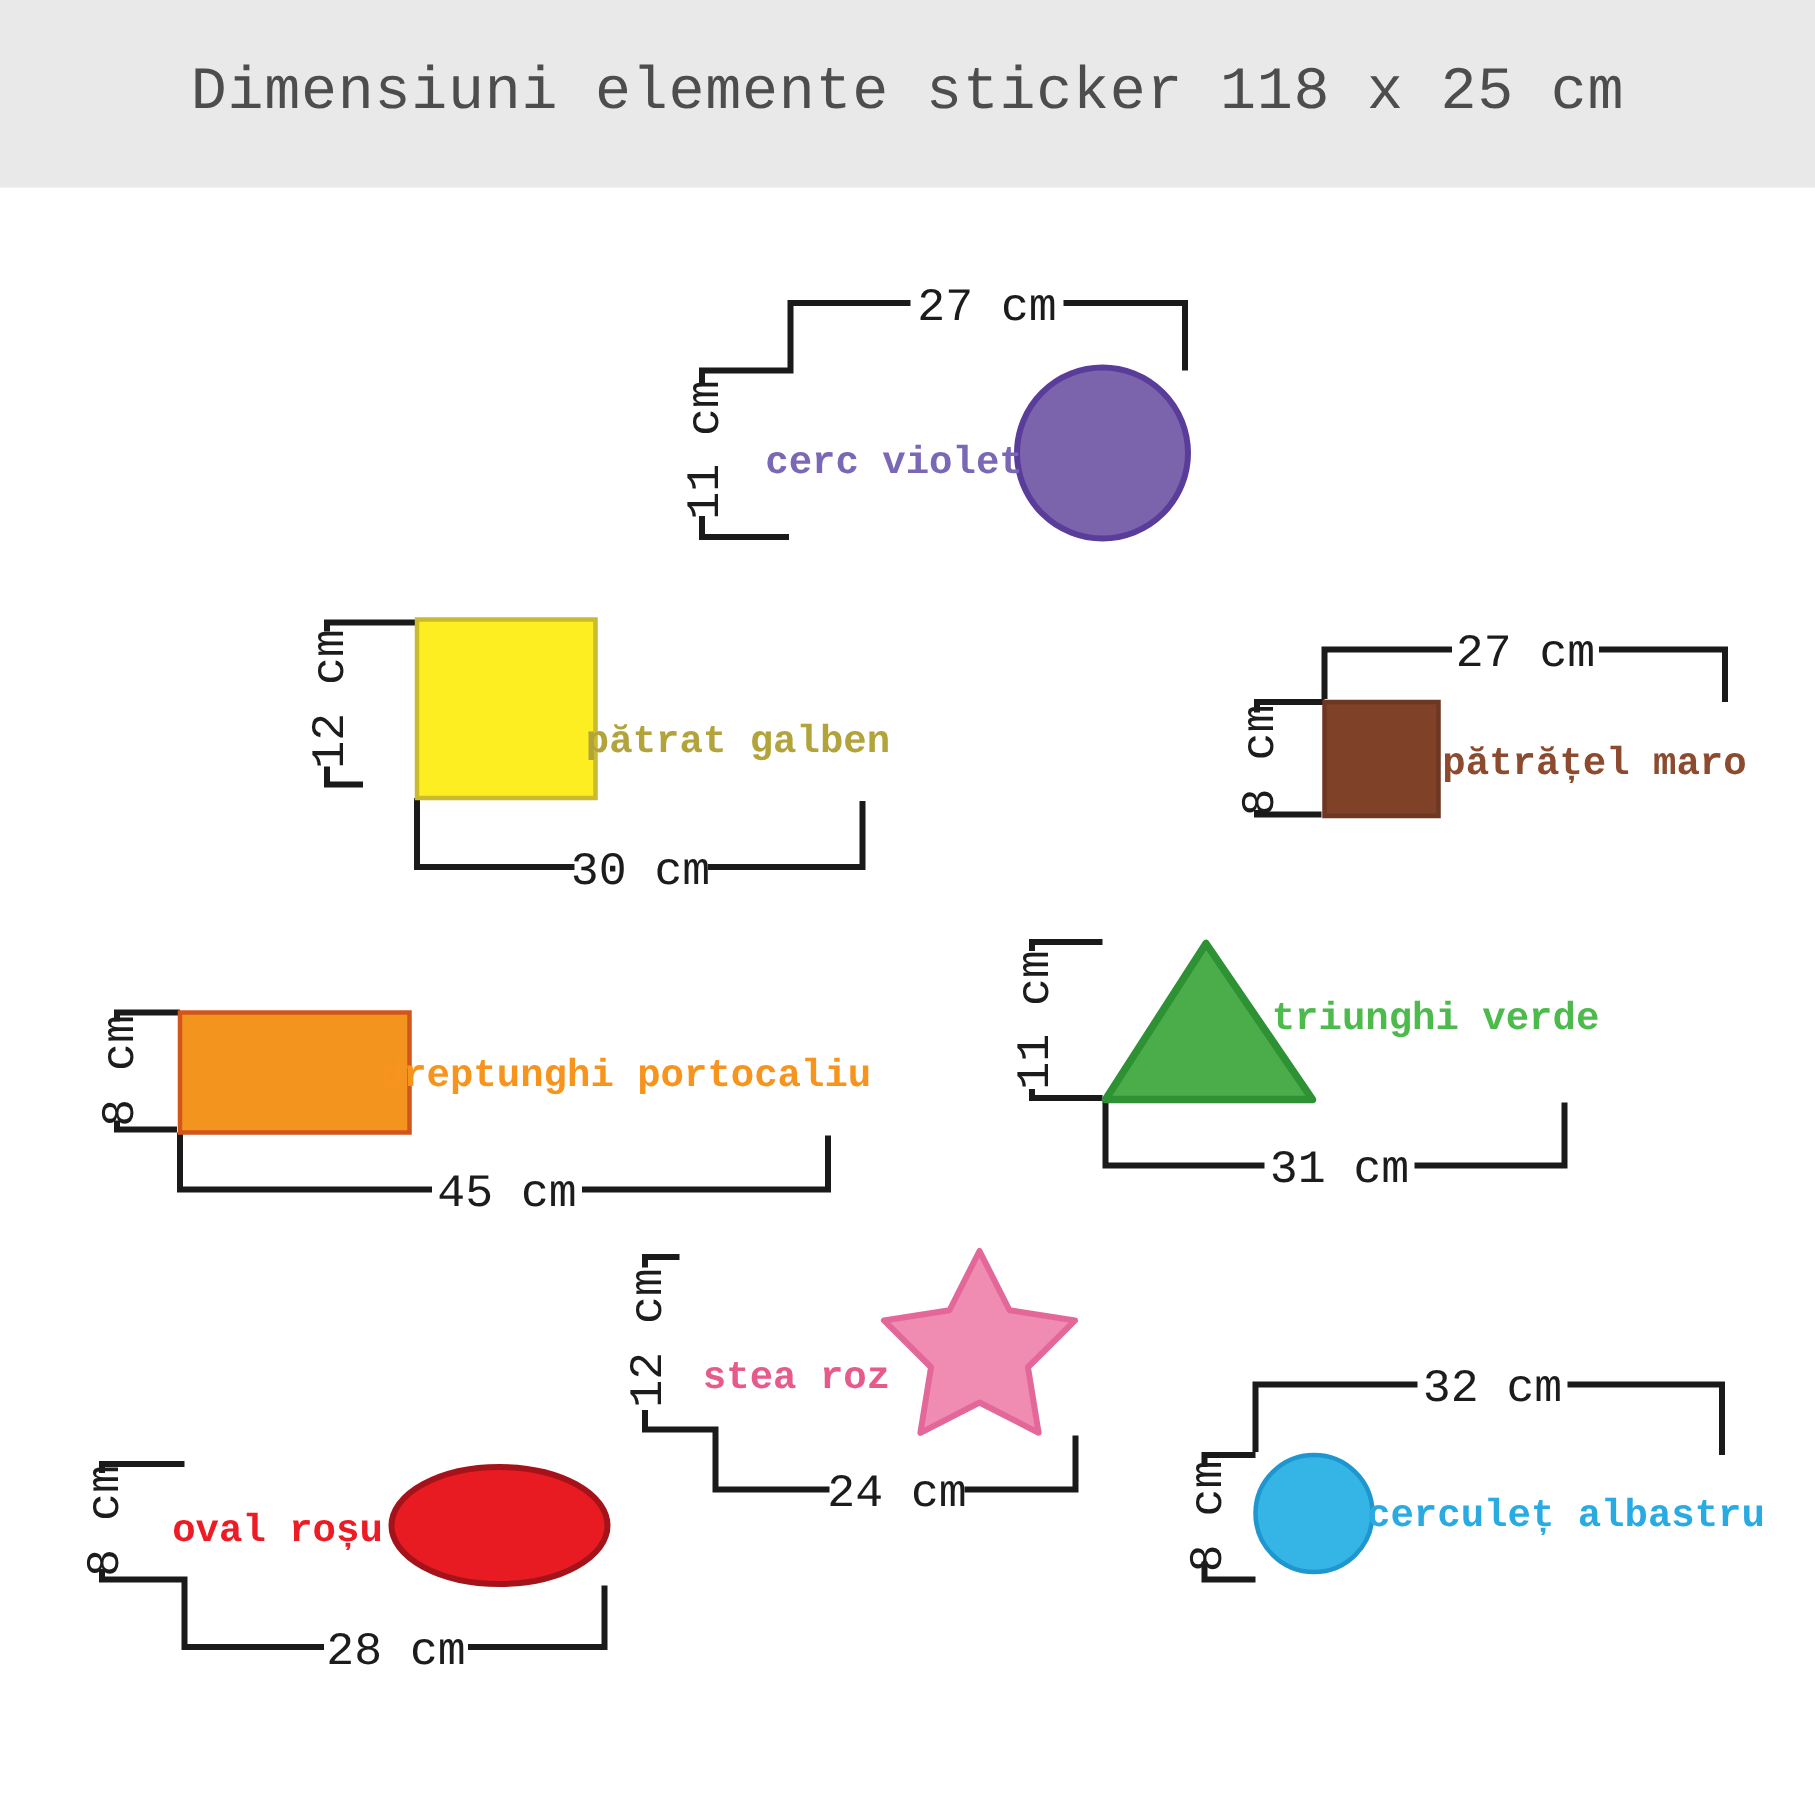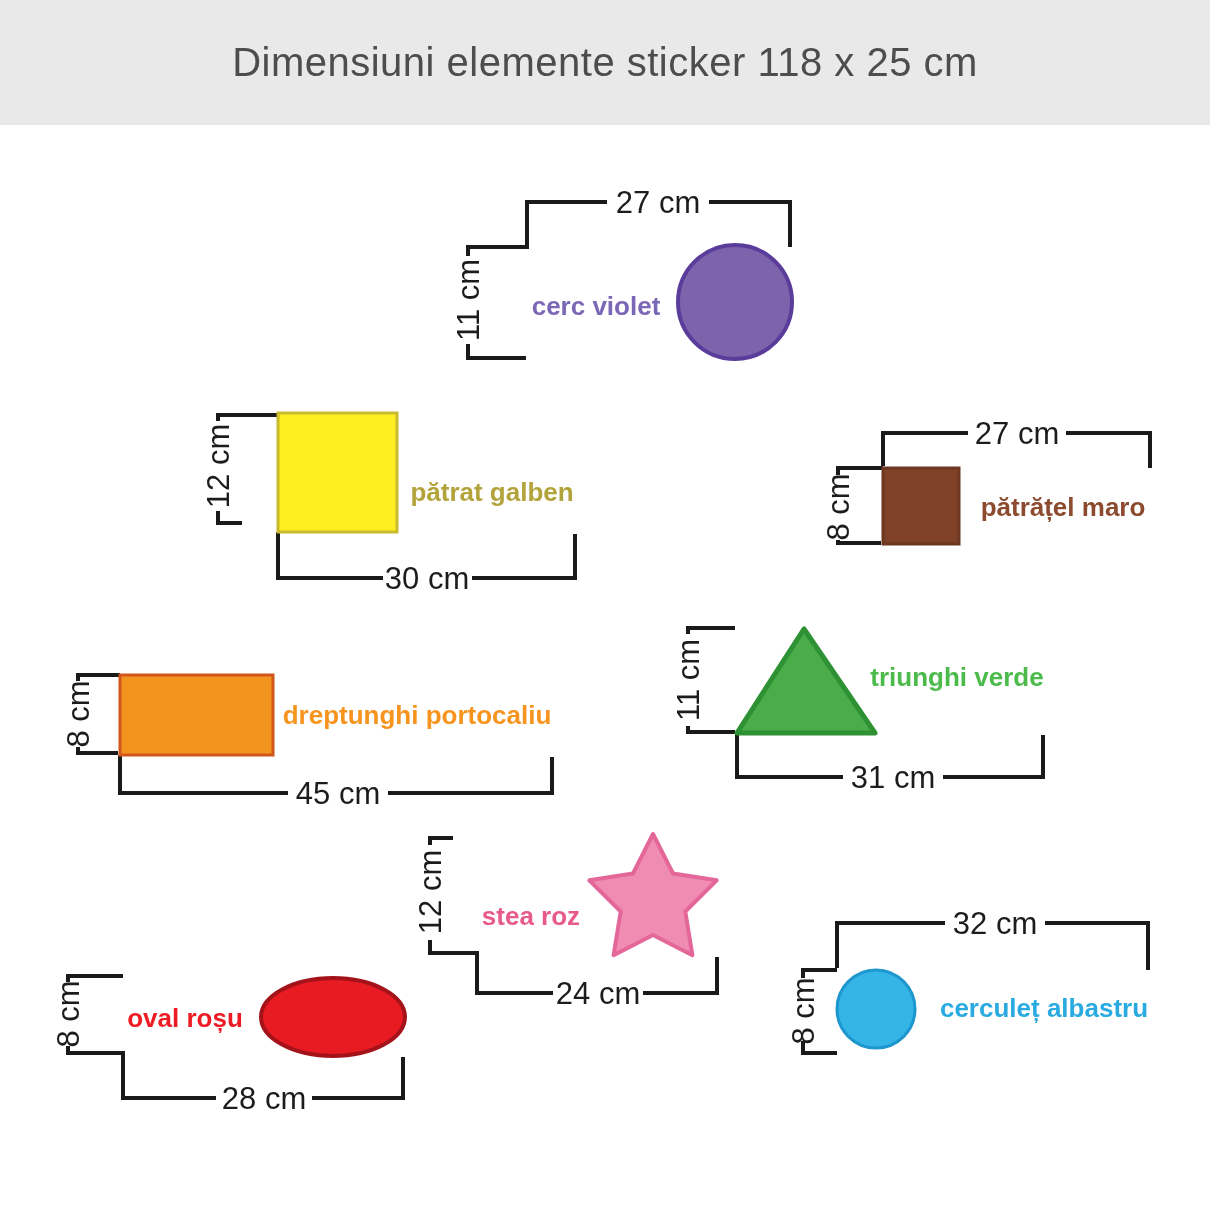--- a/index.html
+++ b/index.html
@@ -1,17 +1,17 @@
 <!DOCTYPE html>
 <html><head>
 <meta charset="utf-8">
 <style>
   html,body{margin:0;padding:0;background:#ffffff;}
   .page{position:relative;width:1210px;height:1210px;background:#ffffff;overflow:hidden;
-        font-family:Liberation Sans, sans-serif;}
+        font-family:Liberation Mono, monospace;}
   .header{position:absolute;left:0;top:0;width:1210px;height:125px;background:#e9e9e9;
           display:flex;align-items:center;justify-content:center;}
   .title{font-size:40px;color:#4d4d4d;letter-spacing:0.5px;}
   svg{position:absolute;left:0;top:0;}
   .dim-line{fill:none;stroke-width:4;stroke-linecap:butt;stroke-linejoin:miter;}
   .dim-text{font-size:31px;fill:#1c1c1c;text-anchor:middle;}
   .shape-label{font-size:26px;font-weight:bold;text-anchor:middle;}
 </style>
 </head>
 <body>

